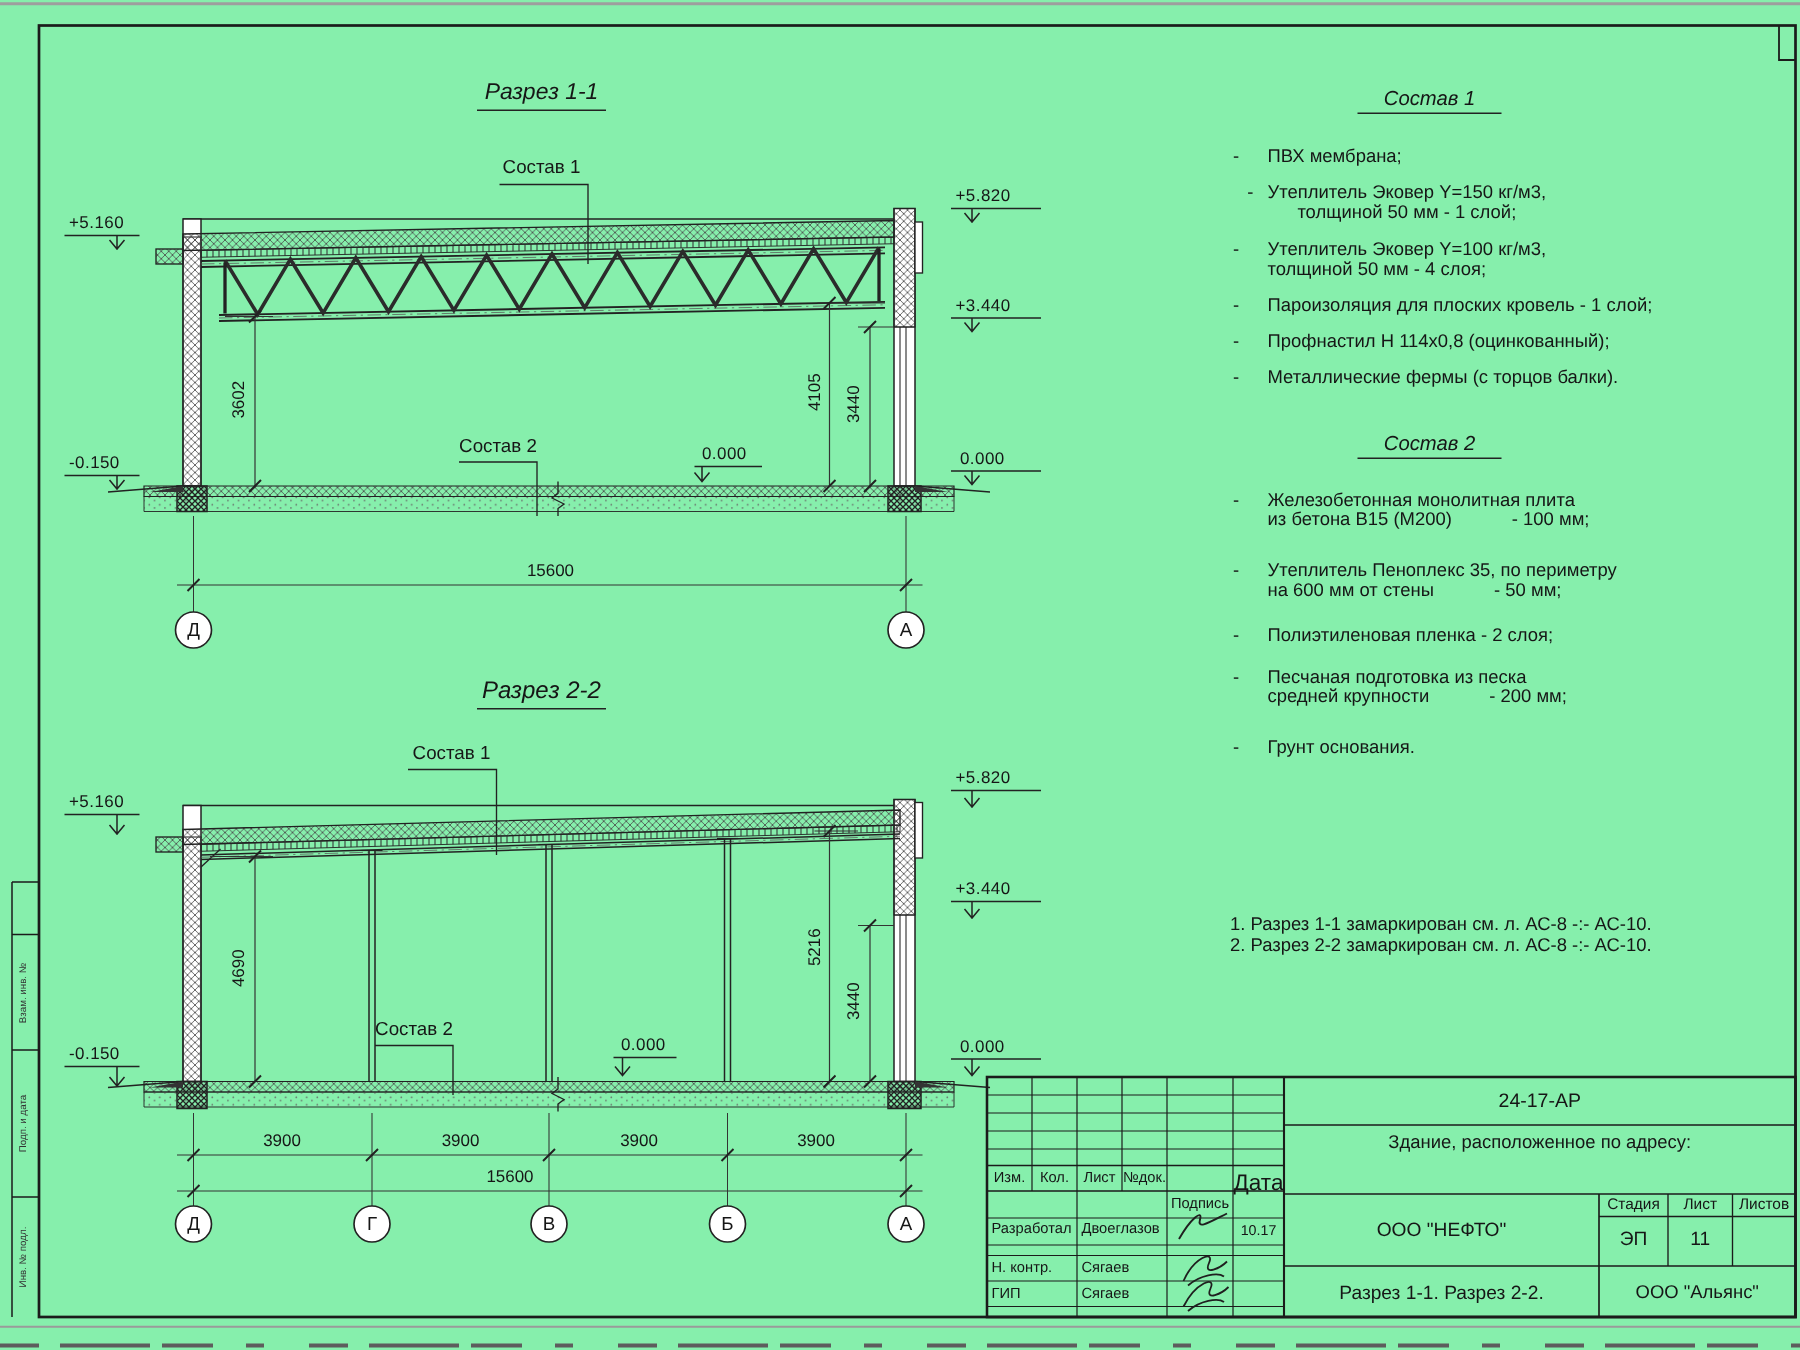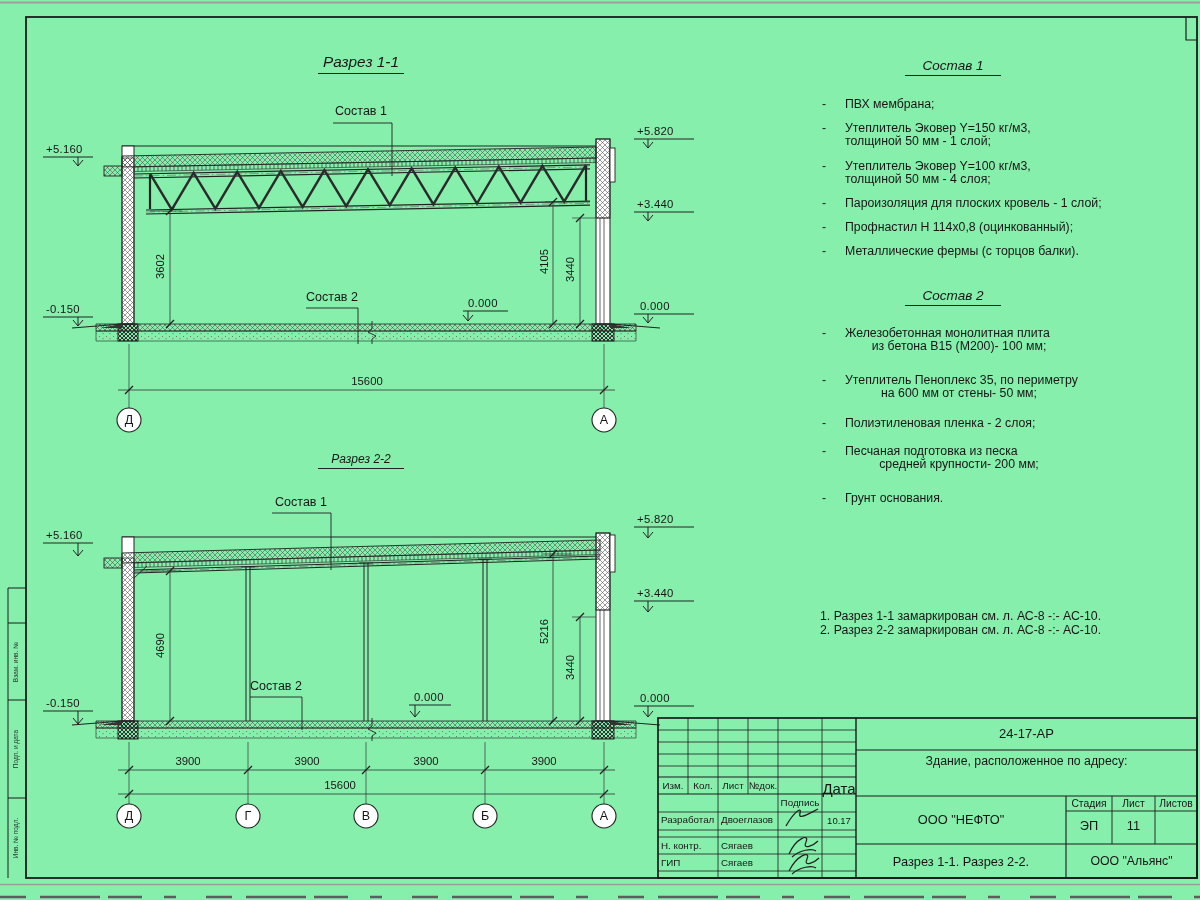--- a/index.html
+++ b/index.html
@@ -12,21 +12,21 @@
   .und{border-bottom:1.4px solid #222;padding-bottom:2px;}
   .lvl{font-size:11.3px;letter-spacing:.3px;}
   .vdim{position:absolute;width:70px;height:13px;text-align:center;font-size:11.3px;
         transform:rotate(-90deg);white-space:nowrap;}
   .hdim{position:absolute;text-align:center;font-size:11.3px;white-space:nowrap;}
   .axl{position:absolute;width:24px;text-align:center;font-size:12.5px;}
   .lbl{font-size:12.5px;}
   .s-item{position:absolute;left:822px;font-size:12.3px;line-height:13.4px;white-space:nowrap;}
   .s-item .dash{display:inline-block;width:23px;}
   .l2{margin-left:23px;}
-  .l2.spread{display:flex;justify-content:center;width:228px;white-space:nowrap;}
+  .l2.spread{display:flex;justify-content:flex-start;width:228px;white-space:nowrap;gap:40px;}
   .note{position:absolute;font-size:12.3px;white-space:nowrap;}
   .tb{position:absolute;white-space:nowrap;}
   .rotlbl{position:absolute;width:80px;height:10px;font-size:6.5px;text-align:center;
           transform:rotate(-90deg);color:#333;}
 </style>
 </head>
 <body>
 
 <div class="sheet">
 
@@ -236,21 +236,21 @@
 <div class="t lvl" style="left:637px;top:198px;">+3.440</div>
 <div class="t lvl" style="left:640px;top:300px;">0.000</div>
 <div class="t lvl" style="left:468px;top:297px;">0.000</div>
 <div class="vdim" style="left:125px;top:260px;">3602</div>
 <div class="vdim" style="left:509px;top:255px;">4105</div>
 <div class="vdim" style="left:535px;top:263px;">3440</div>
 <div class="hdim" style="left:327px;top:375px;width:80px;">15600</div>
 <div class="axl" style="left:117px;top:413px;">Д</div>
 <div class="axl" style="left:592px;top:413px;">А</div>
 
-<div class="t it und ctr" style="left:318px;top:452px;width:86px;font-size:12px;">Разрез 2-2</div>
+<div class="t it und ctr" style="left:318px;top:452px;width:86px;font-size:16px;">Разрез 2-2</div>
 <div class="t lbl ctr" style="left:261px;top:495px;width:80px;">Состав 1</div>
 <div class="t lbl ctr" style="left:236px;top:679px;width:80px;">Состав 2</div>
 <div class="t lvl" style="left:46px;top:529px;">+5.160</div>
 <div class="t lvl" style="left:46px;top:697px;">-0.150</div>
 <div class="t lvl" style="left:637px;top:513px;">+5.820</div>
 <div class="t lvl" style="left:637px;top:587px;">+3.440</div>
 <div class="t lvl" style="left:640px;top:692px;">0.000</div>
 <div class="t lvl" style="left:414px;top:691px;">0.000</div>
 <div class="vdim" style="left:125px;top:639px;">4690</div>
 <div class="vdim" style="left:509px;top:625px;">5216</div>
@@ -261,21 +261,21 @@
 <div class="hdim" style="left:514px;top:755px;width:60px;">3900</div>
 <div class="hdim" style="left:300px;top:779px;width:80px;">15600</div>
 <div class="axl" style="left:117px;top:809px;">Д</div>
 <div class="axl" style="left:236px;top:809px;">Г</div>
 <div class="axl" style="left:354px;top:809px;">В</div>
 <div class="axl" style="left:473px;top:809px;">Б</div>
 <div class="axl" style="left:592px;top:809px;">А</div>
 
 <div class="t it und ctr" style="left:905px;top:58px;width:96px;font-size:13.5px;">Состав 1</div>
 <div class="s-item" style="top:98px;"><span class="dash">-</span><span>ПВХ мембрана;</span></div>
-<div class="s-item" style="top:122px;"><span class="dash">-</span><span>Утеплитель Эковер Y=150 кг/м3,</span><div class="l2">толщиной 50 мм - 1 слой;</div></div>
+<div class="s-item" style="top:122px;text-align:center;"><span class="dash">-</span><span>Утеплитель Эковер Y=150 кг/м3,</span><div class="l2">толщиной 50 мм - 1 слой;</div></div>
 <div class="s-item" style="top:160px;"><span class="dash">-</span><span>Утеплитель Эковер Y=100 кг/м3,</span><div class="l2">толщиной 50 мм - 4 слоя;</div></div>
 <div class="s-item" style="top:197px;"><span class="dash">-</span><span>Пароизоляция для плоских кровель - 1 слой;</span></div>
 <div class="s-item" style="top:221px;"><span class="dash">-</span><span>Профнастил Н 114х0,8 (оцинкованный);</span></div>
 <div class="s-item" style="top:245px;"><span class="dash">-</span><span>Металлические фермы (с торцов балки).</span></div>
 
 <div class="t it und ctr" style="left:905px;top:288px;width:96px;font-size:13.5px;">Состав 2</div>
 <div class="s-item" style="top:327px;"><span class="dash">-</span><span>Железобетонная  монолитная плита</span><div class="l2 spread">
         <span>из бетона В15 (М200)</span>
         <span>- 100 мм;</span>
       </div></div>

